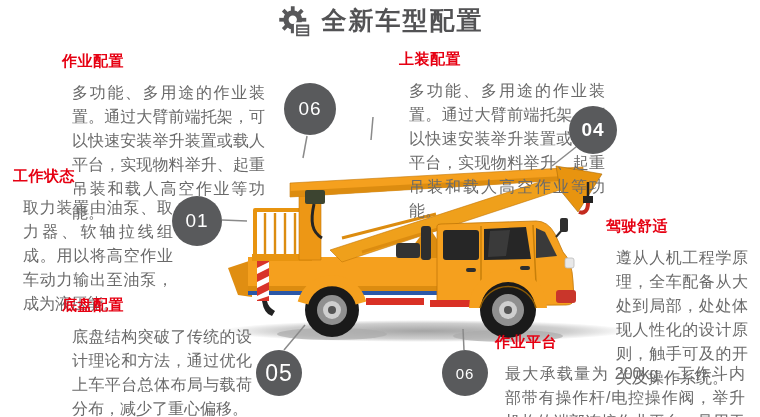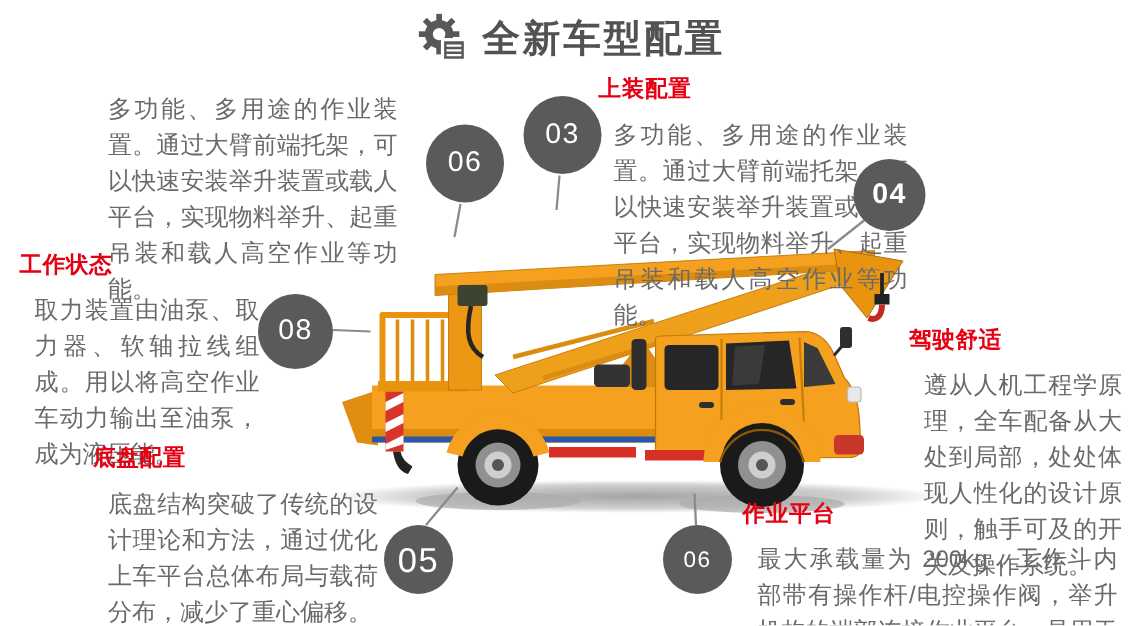--- a/index.html
+++ b/index.html
@@ -14,21 +14,21 @@
   }
   *{box-sizing:border-box;}
   html,body{margin:0;padding:0;background:#fff;}
   .stage{
     position:relative;width:760px;height:417px;overflow:hidden;background:#fff;
     font-family:"Liberation Sans","DejaVu Sans",sans-serif;
   }
   
   .header{
     position:absolute;top:4px;left:0;width:100%;height:42px;
-    display:flex;align-items:center;justify-content:center;gap:9px;z-index:4;
+    display:flex;justify-content:center;gap:9px;z-index:4;
   }
   .header .title{
     margin:0;font-size:25px;font-weight:bold;color:var(--title-gray,#525254);
     letter-spacing:2px;
   }
   .hicon{width:36px;height:36px;display:block;}
   
   .gfx{position:absolute;top:0;left:0;width:760px;height:417px;z-index:1;}
   .f-orange{fill:var(--truck-orange,#F5A01E);}
   .s-orange{stroke:var(--truck-orange,#F5A01E);}
@@ -197,20 +197,21 @@
       <path class="connector" d="M222,220 L247,221"></path>
       <path class="connector" d="M307,136 L303,158"></path>
       <path class="connector" d="M373,117 L371,140"></path>
       <path class="connector" d="M576,147 L552,166"></path>
       <path class="connector" d="M284,350 L305,325"></path>
       <path class="connector" d="M464,350 L463,329"></path>
     </g>
   </svg>
 
   <div class="section sec-job">
+    <h3>作业配置</h3>
     <p>多功能、多用途的作业装置。通过大臂前端托架，可以快速安装举升装置或载人平台，实现物料举升、起重吊装和载人高空作业等功能。</p>
   </div>
 
   <div class="section sec-upper">
     <h3>上装配置</h3>
     <p>多功能、多用途的作业装置。通过大臂前端托架，可以快速安装举升装置或载人平台，实现物料举升、起重吊装和载人高空作业等功能。</p>
   </div>
 
   <div class="section sec-work">
     <h3>工作状态</h3>
@@ -225,20 +226,19 @@
   <div class="section sec-drive">
     <h3>驾驶舒适</h3>
     <p>遵从人机工程学原理，全车配备从大处到局部，处处体现人性化的设计原则，触手可及的开关及操作系统。</p>
   </div>
 
   <div class="section sec-platform">
     <h3>作业平台</h3>
     <p>最大承载量为 200kg，工作斗内部带有操作杆/电控操作阀，举升机构的端部连接作业平台，是用于载人或器材的基本构件。</p>
   </div>
 
-  <div class="marker m1">08</div>
+  <div class="marker m1">01</div>
   <div class="marker m2">06</div>
-  <div class="marker m3">03</div>
   <div class="marker m4">04</div>
   <div class="marker m5">05</div>
   <div class="marker m6">06</div>
 
 </div>
 
 </body></html>

